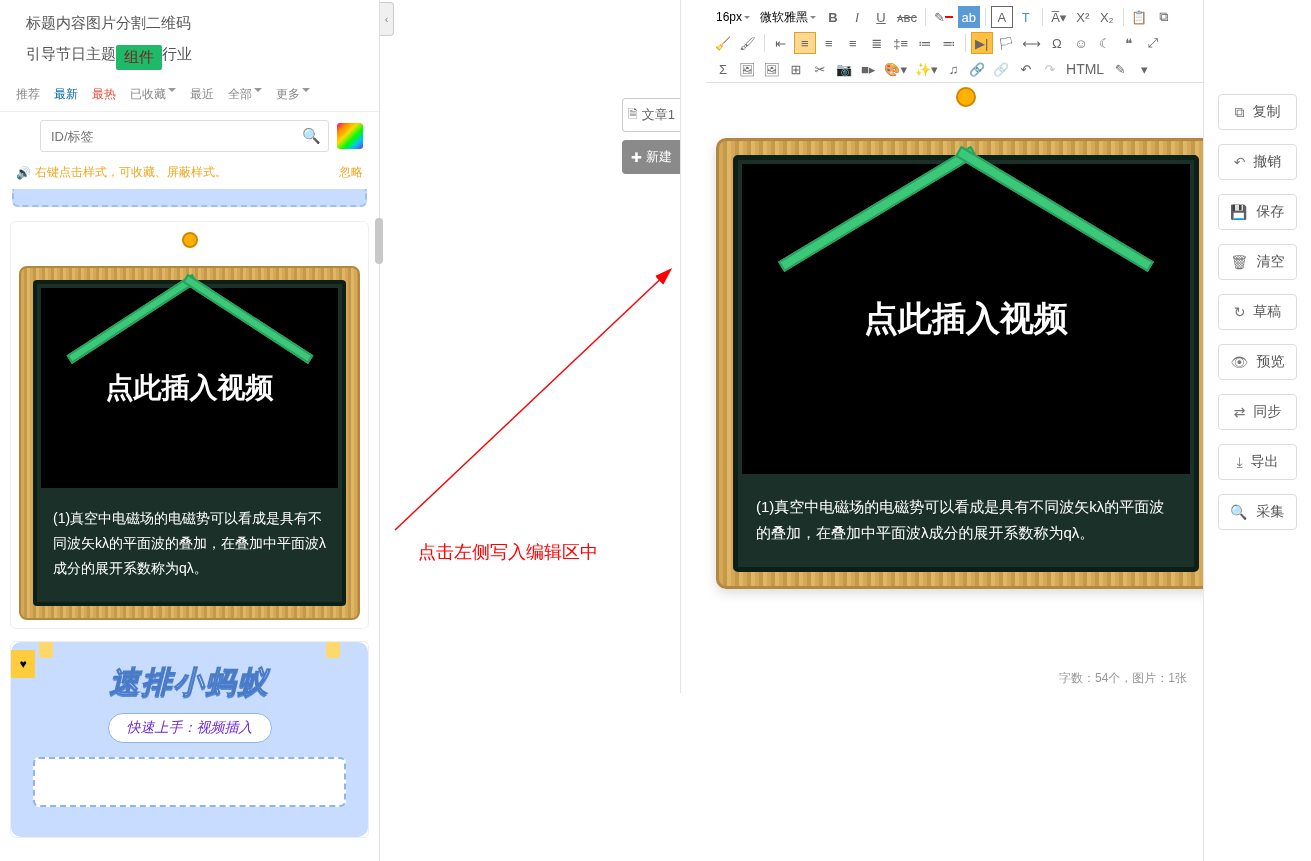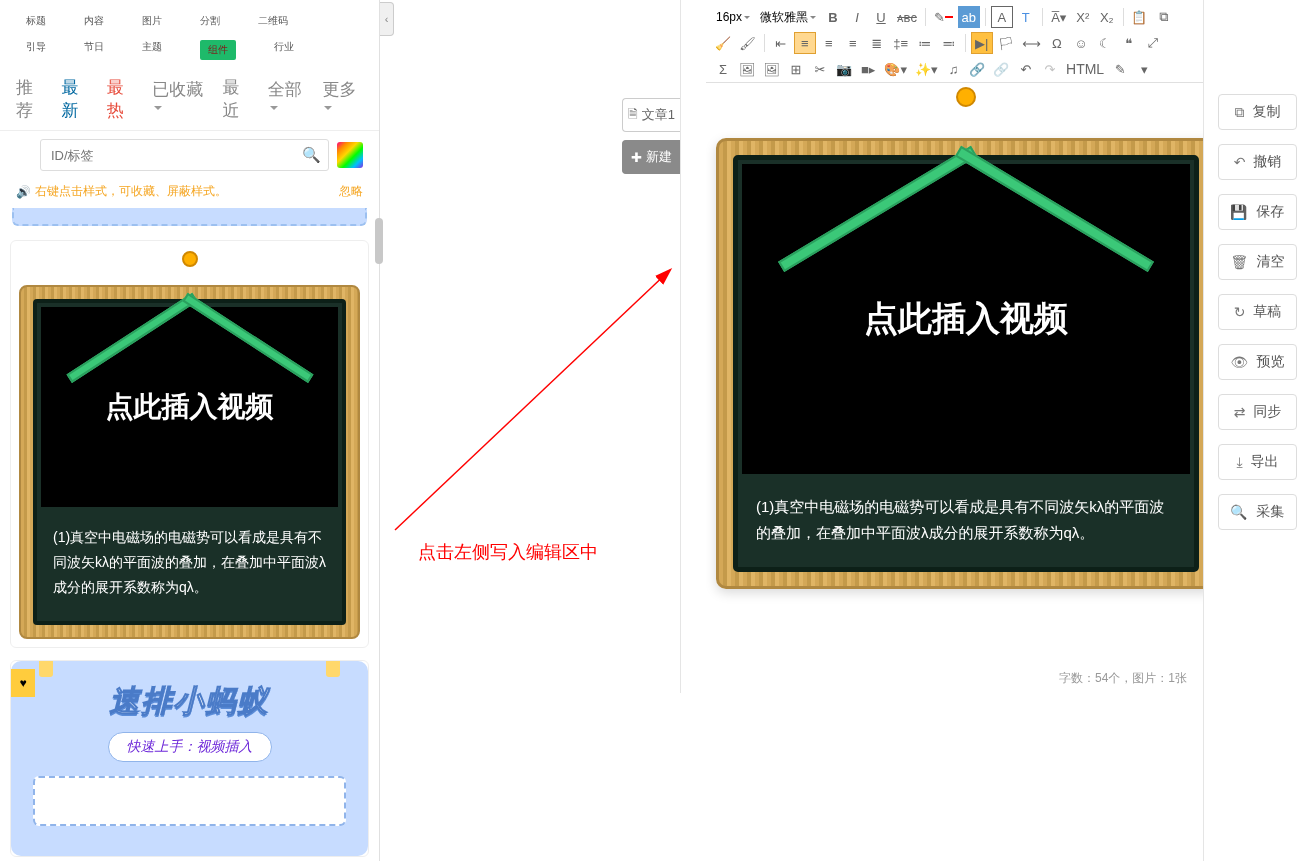--- a/index.html
+++ b/index.html
@@ -1,25 +1,25 @@
 <!DOCTYPE html>
 <html><head>
 <meta charset="utf-8">
 <style>
 * { margin: 0; padding: 0; box-sizing: border-box; font-family: "Microsoft YaHei", sans-serif; }
 body { background: #fff; width: 1311px; height: 861px; overflow: hidden; position: relative; }
 
 
 .left-panel { position: absolute; left: 0; top: 0; width: 380px; height: 861px; background: #fff; border-right: 1px solid #e0e0e0; }
 .category-tabs { padding: 8px 10px 0; }
-.cat-row { display: flex; gap: 38px; padding: 6px 16px; font-size: 10px; color: #555; }
+.cat-row { display: flex; padding: 6px 16px; font-size: 15px; color: #555; }
 .cat-item { cursor: pointer; }
 .cat-item.active { background: #1eba6a; color: #7f1d1d; padding: 3px 8px; border-radius: 2px; }
 
-.filter-row { display: flex; gap: 14px; padding: 10px 16px 8px; font-size: 17px; align-items: center; border-bottom: 1px solid #eee; }
+.filter-row { display: flex; gap: 14px; padding: 10px 16px 8px; font-size: 12px; align-items: center; border-bottom: 1px solid #eee; }
 .filter-item { cursor: pointer; color: #888; }
 .filter-item.rec { color: #888; }
 .filter-item.new { color: #0369a1; }
 .filter-item.hot { color: #e74c3c; }
 .filter-item.dd { }
 .filter-item .dd-arrow::after { content: ""; display: inline-block; border: 4px solid transparent; border-top-color: #999; margin-left: 2px; vertical-align: 2px; }
 
 .search-row { display: flex; padding: 8px 16px; gap: 8px; align-items: center; }
 .search-box { flex: 1; position: relative; padding-left: 24px; }
 .search-input { width: 100%; height: 32px; border: 1px solid #ddd; border-radius: 3px; padding: 0 30px 0 10px; font-size: 13px; color: #666; }

